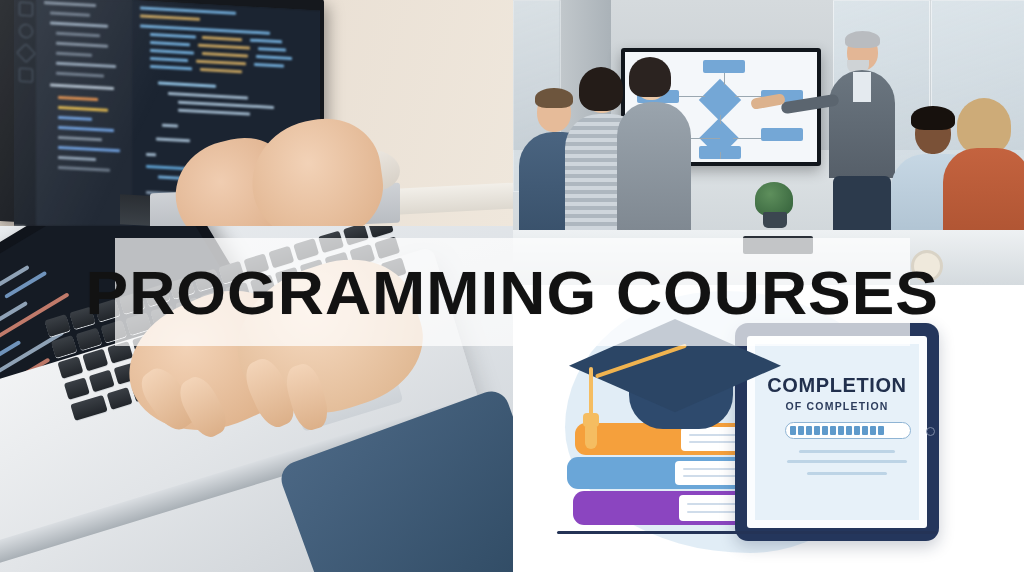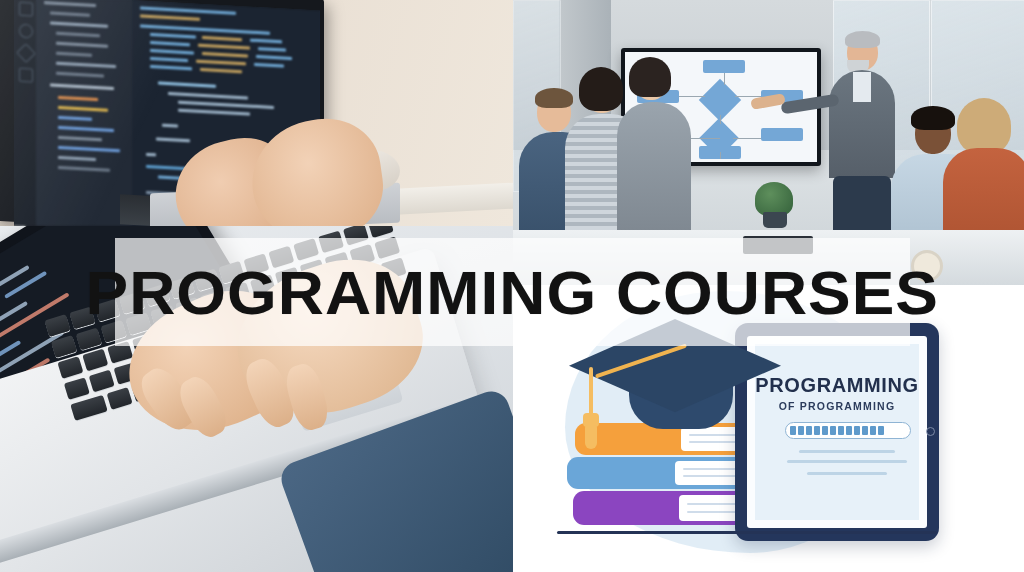--- a/index.html
+++ b/index.html
@@ -401,22 +401,22 @@
     </div>
     <div class="book" style="left:60px;top:206px;width:226px;height:34px;background:#8b45c0"></div>
     <div class="book-pg" style="left:166px;top:210px;width:114px;height:26px">
       <div class="pg-l" style="left:8px;top:8px;width:88px"></div>
       <div class="pg-l" style="left:8px;top:16px;width:70px"></div>
     </div>
 
     <div class="tablet">
       <div class="tablet-scr">
         <div class="tablet-inner">
-          <div class="cert-title">PROGRAMMING</div>
-          <div class="cert-sub">OF PROGRAMMING</div>
+          <div class="cert-title">COMPLETION</div>
+          <div class="cert-sub">OF COMPLETION</div>
           <div class="bar-out">
             <div class="bar-seg" style="left:4px"></div>
               <div class="bar-seg" style="left:12px"></div>
             <div class="bar-seg" style="left:20px"></div>
               <div class="bar-seg" style="left:28px"></div>
             <div class="bar-seg" style="left:36px"></div>
               <div class="bar-seg" style="left:44px"></div>
             <div class="bar-seg" style="left:52px"></div>
               <div class="bar-seg" style="left:60px"></div>
             <div class="bar-seg" style="left:68px"></div>

